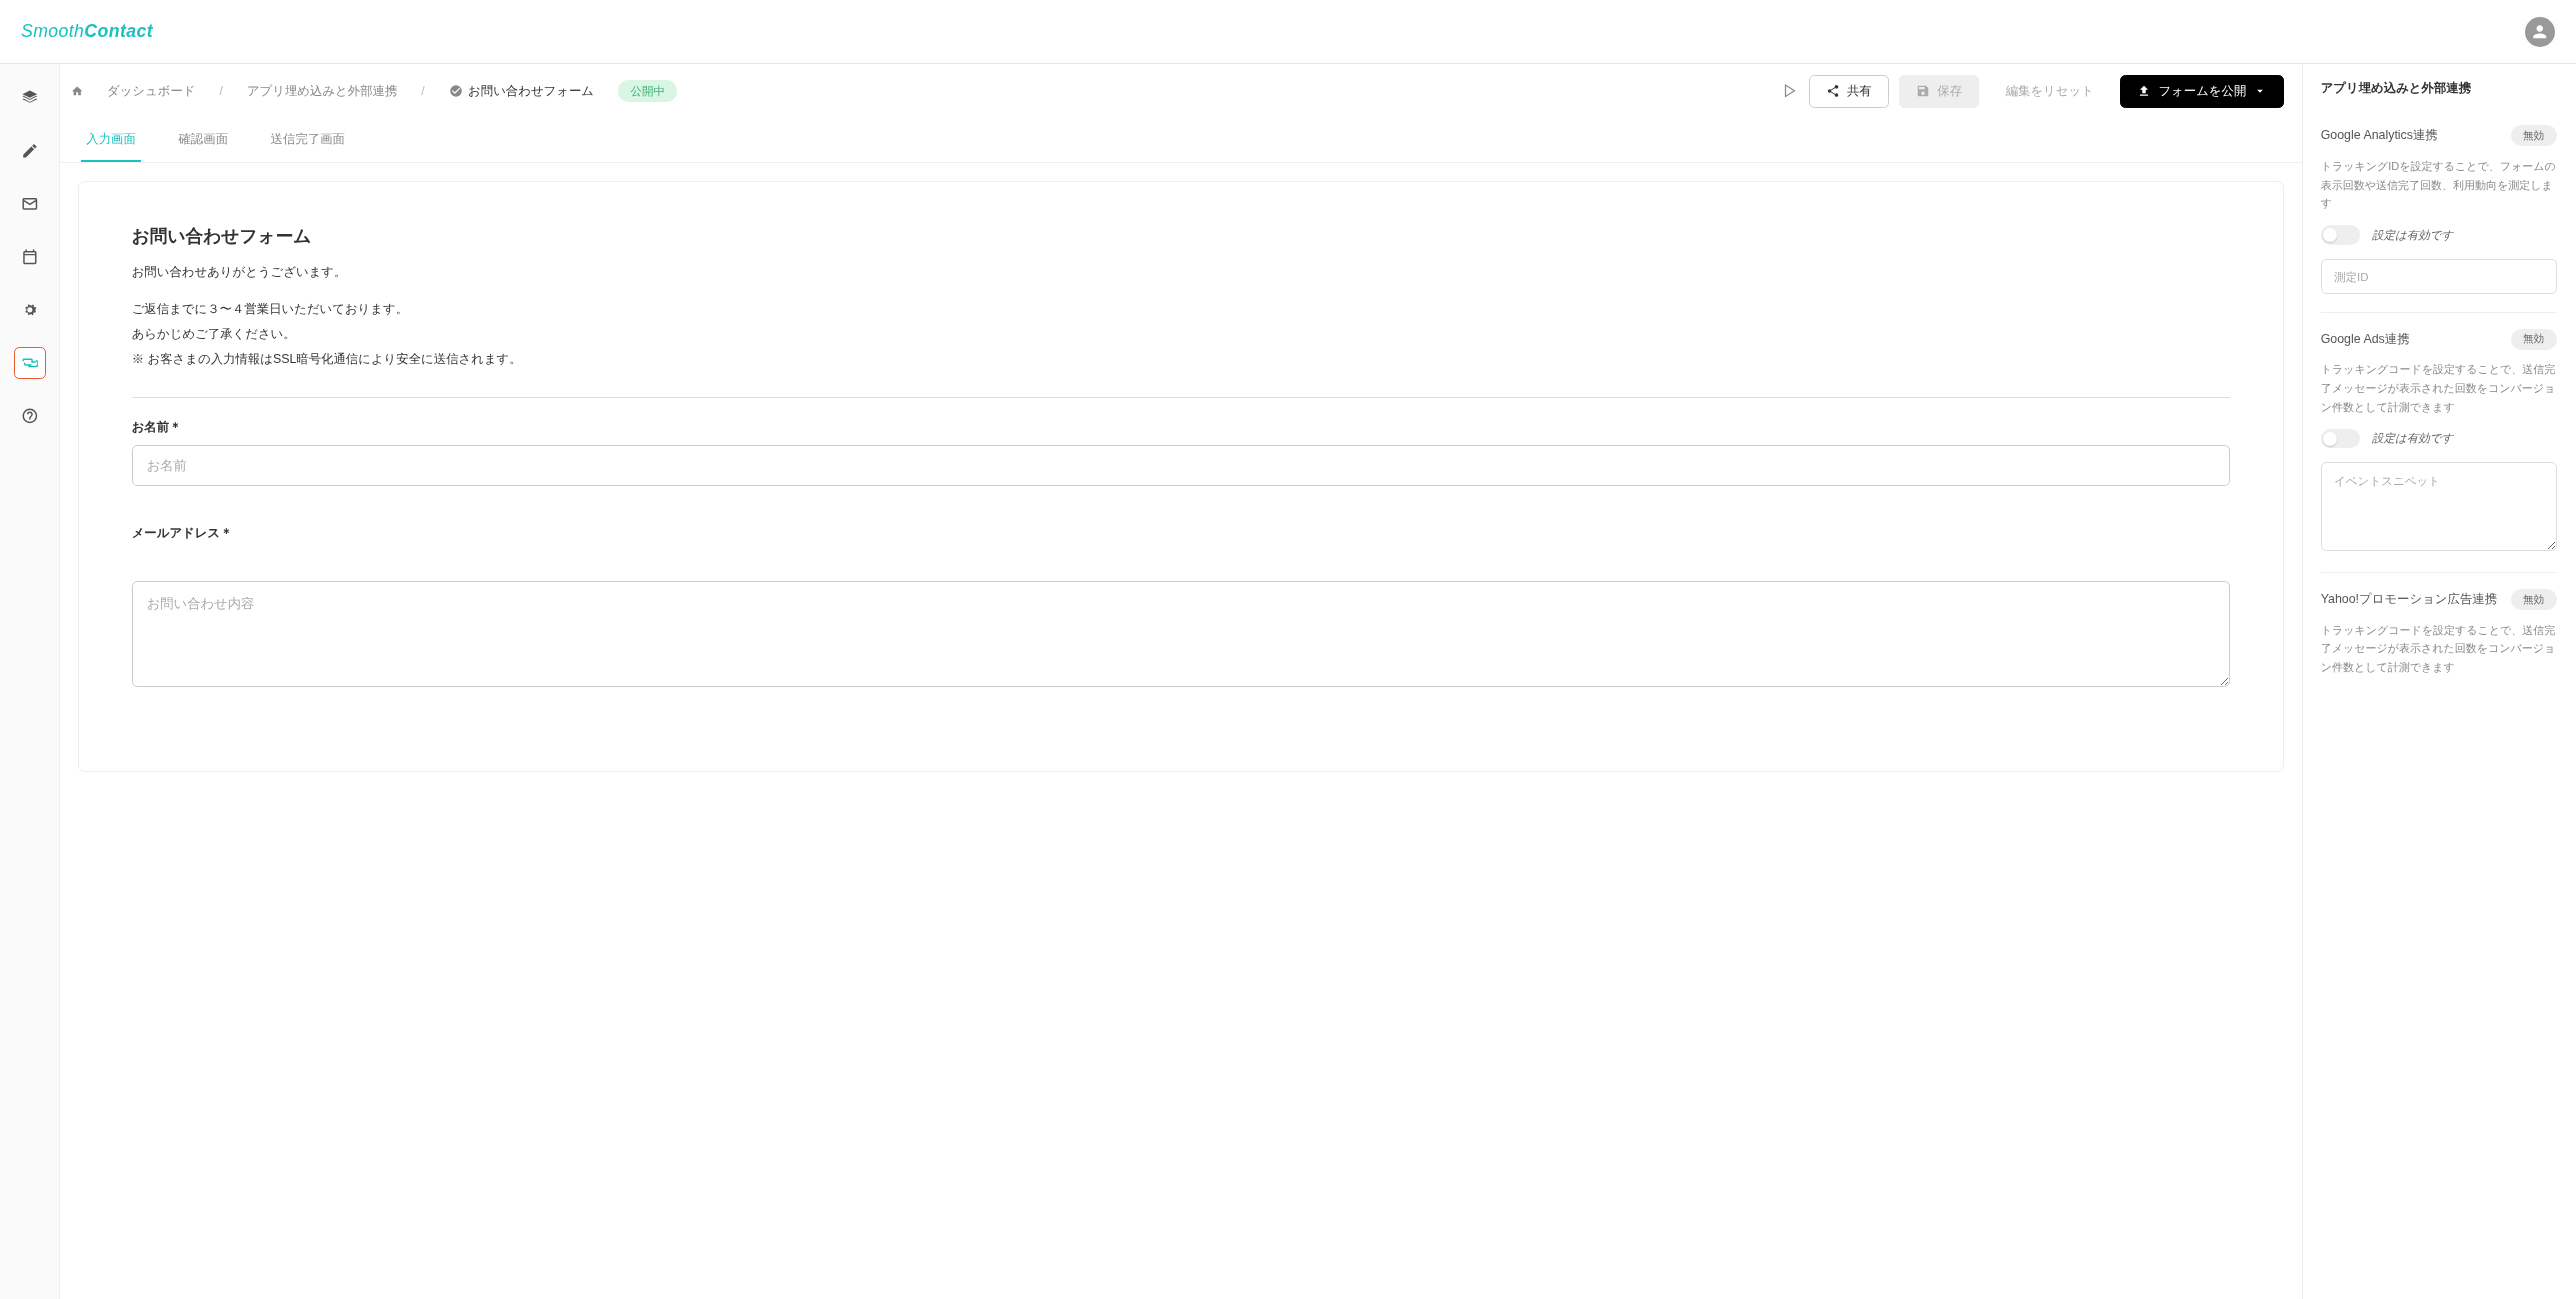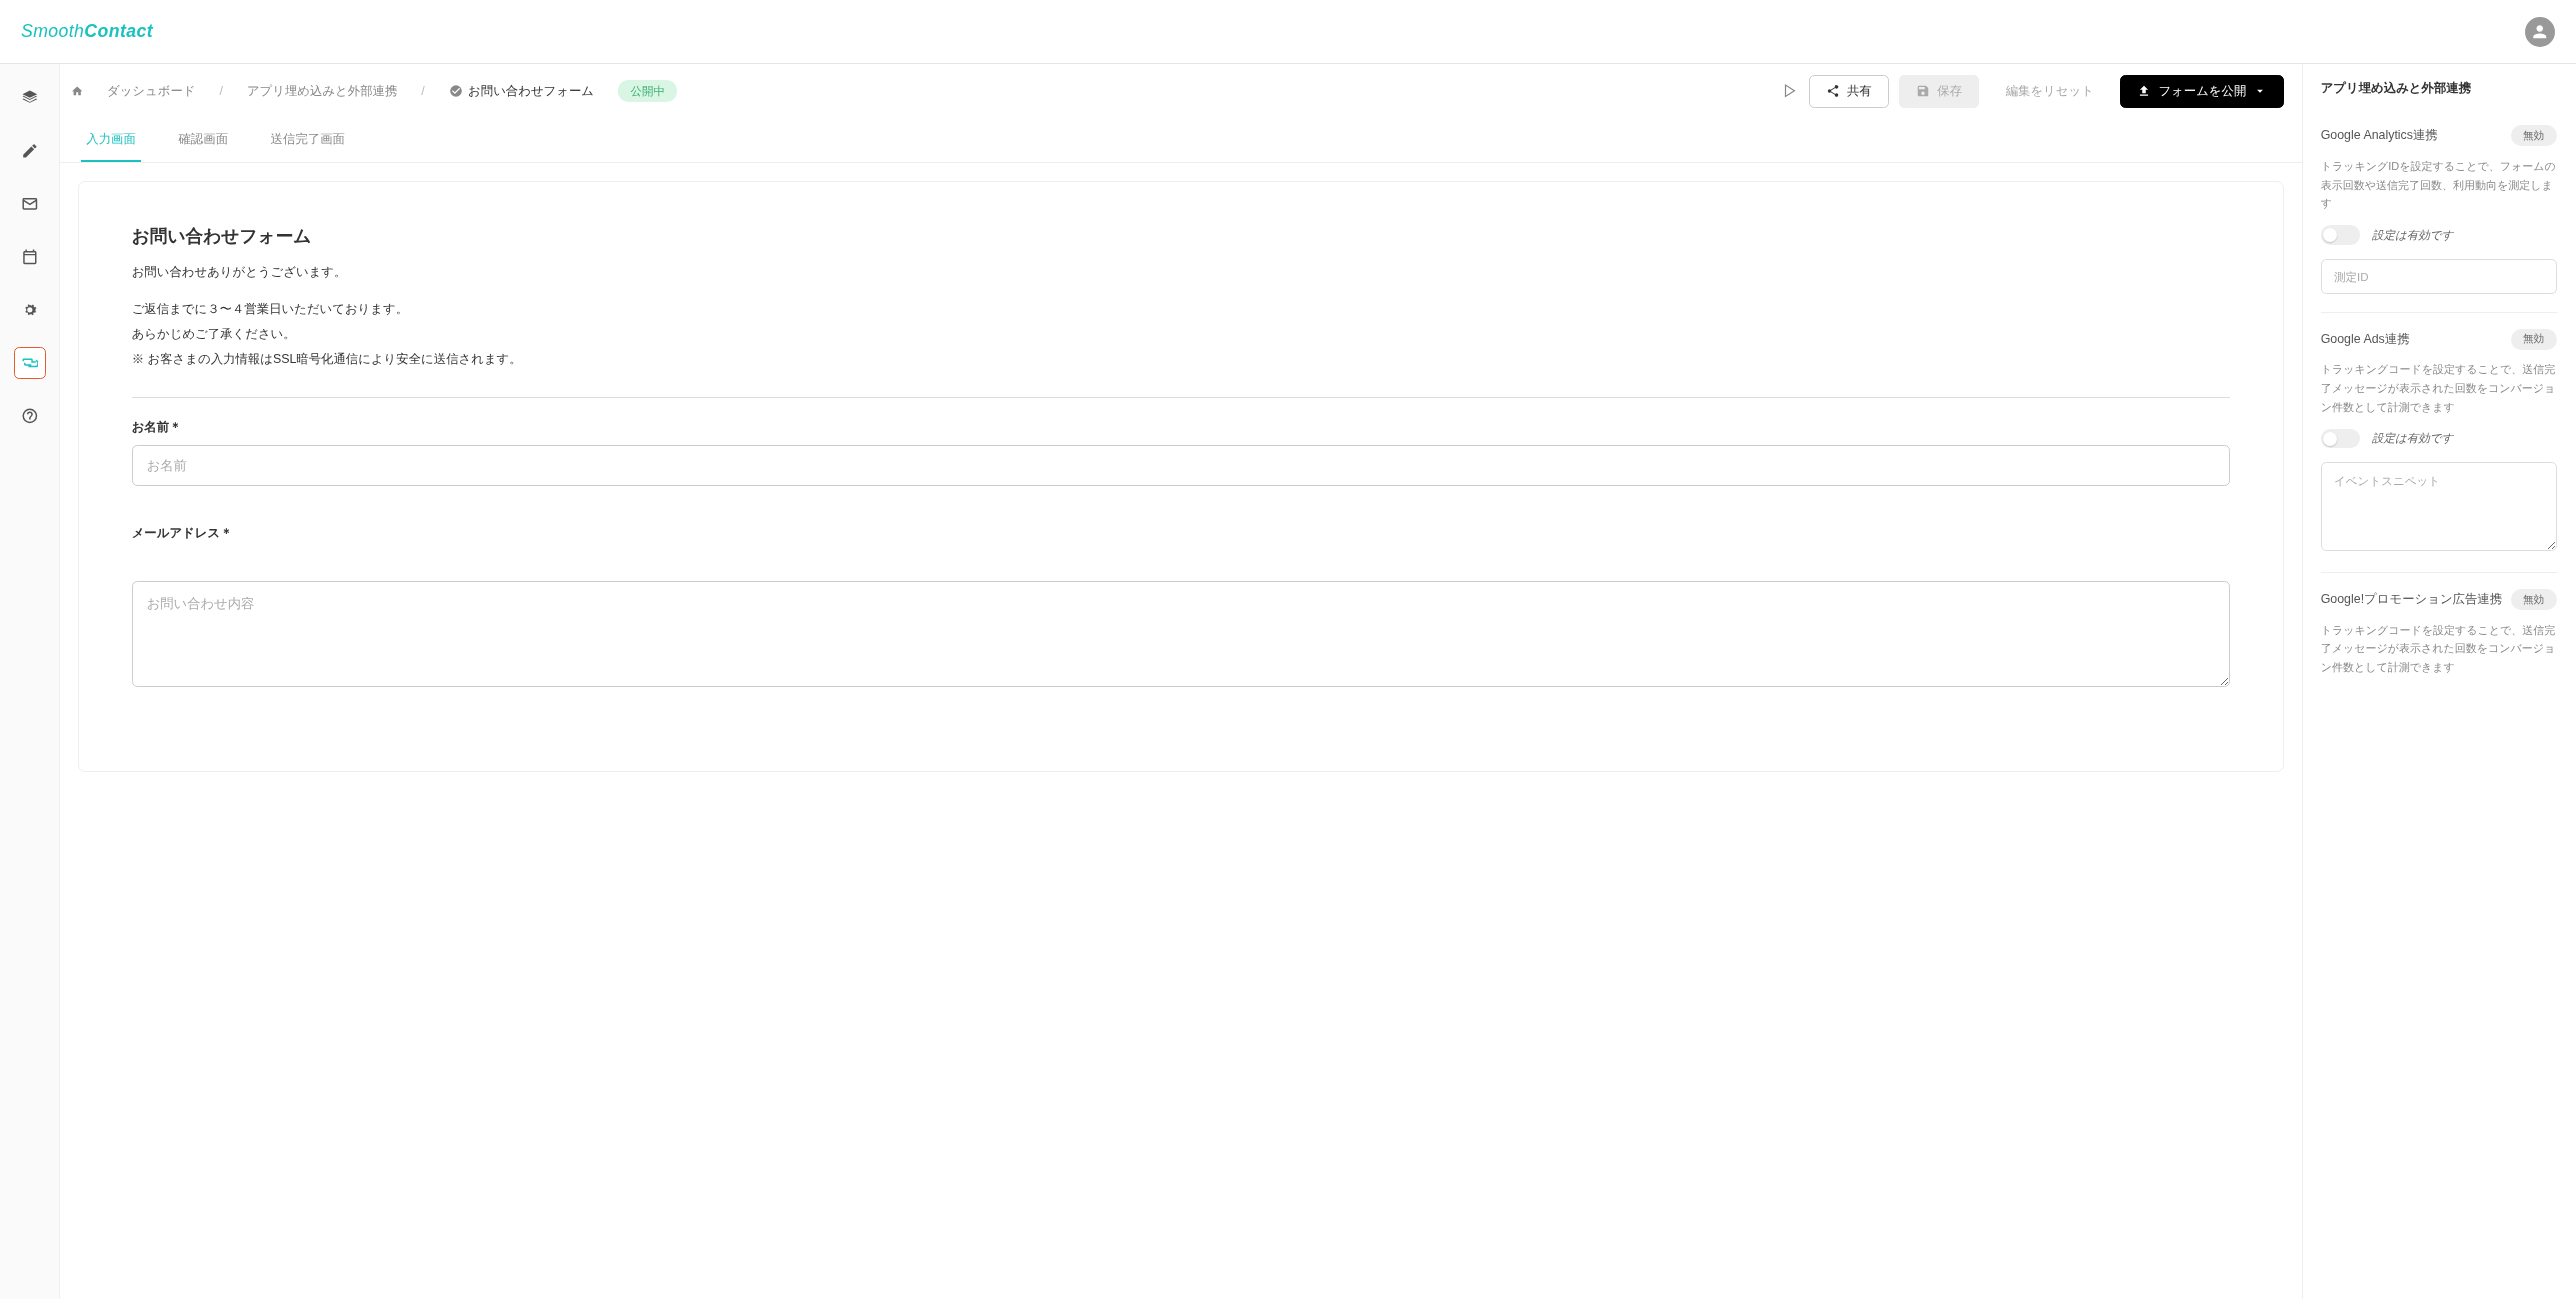--- a/index.html
+++ b/index.html
@@ -223,21 +223,21 @@
           <div class="sec-desc">トラッキングコードを設定することで、送信完了メッセージが表示された回数をコンバージョン件数として計測できます</div>
           <div class="toggle-row">
             <div class="toggle"></div>
             <span class="toggle-label">設定は有効です</span>
           </div>
           <textarea class="rp-textarea" placeholder="イベントスニペット" style=""></textarea>
         </div>
 
         <div class="section">
           <div class="sec-head">
-            <span class="sec-head-title">Google!プロモーション広告連携</span>
+            <span class="sec-head-title">Yahoo!プロモーション広告連携</span>
             <span class="badge">無効</span>
           </div>
           <div class="sec-desc">トラッキングコードを設定することで、送信完了メッセージが表示された回数をコンバージョン件数として計測できます</div>
         </div>
 
       </div>
     </div>
   </div>
 </div>
 

